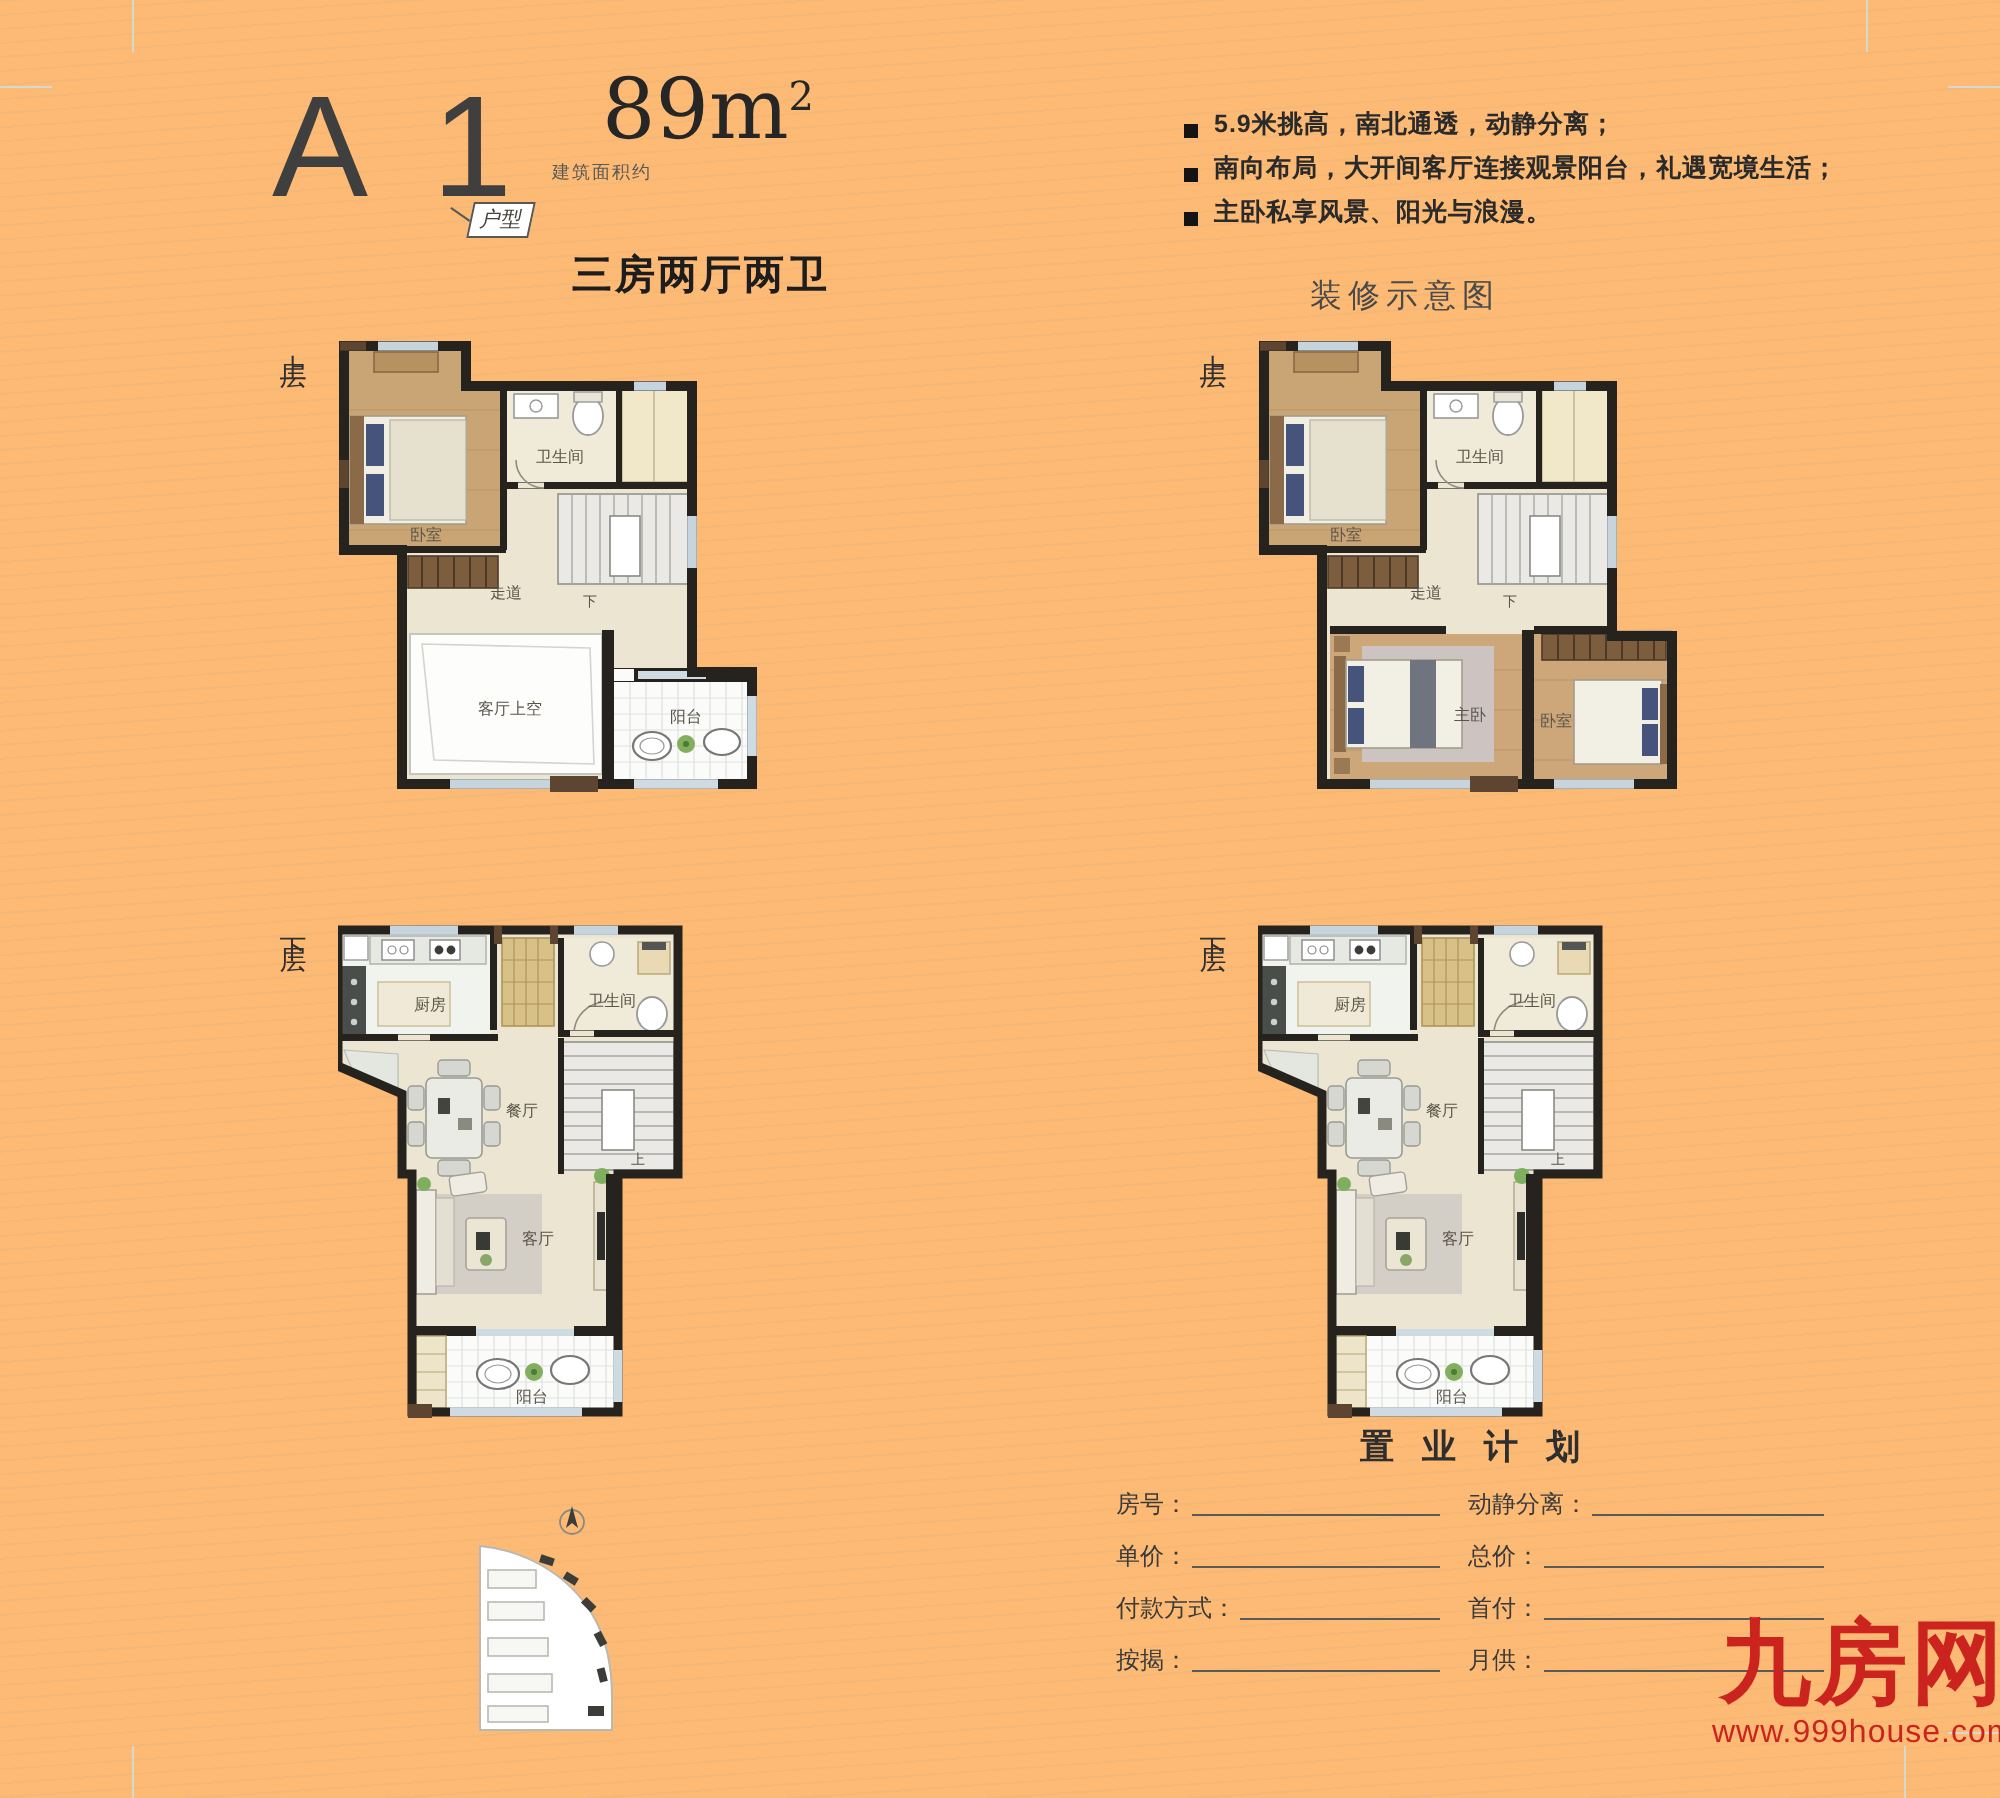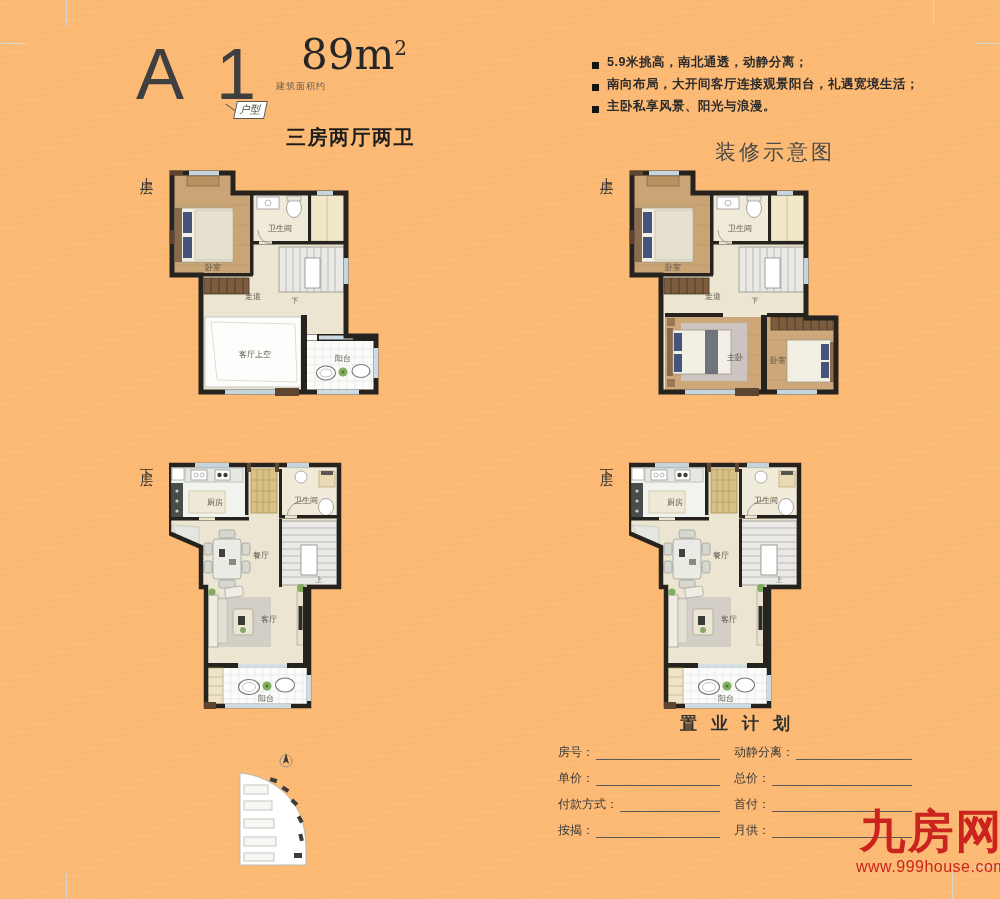--- a/index.html
+++ b/index.html
@@ -16,35 +16,35 @@
            padding:1px 4px;transform:skewX(-12deg);background:#fff;}
   .area-prefix{left:260px;top:80px;font-size:9px;color:#5a5a55;letter-spacing:1px;margin-left:16px;}
   .area-value{left:301px;top:34px;font-family:"DejaVu Serif",serif;font-size:42px;color:#262626;line-height:1;}
   .area-value sup{font-size:20px;vertical-align:14px;}
   .layout-desc{left:286px;top:99px;font-size:20px;font-weight:bold;color:#1d1d1d;letter-spacing:1.5px;margin-top:25px;}
   
   .features{left:592px;top:56px;}
   .feat{display:flex;align-items:flex-end;margin-bottom:9px;}
   .feat .sq{width:7px;height:7px;background:#141414;margin:3px 8px 0 0;flex:none;}
   .feat .tx{font-size:12.5px;font-weight:bold;color:#2a2a2a;line-height:13px;letter-spacing:.5px;}
-  .decor-title{left:655px;top:138px;width:180px;text-align:right;font-family:"Liberation Serif",serif;
-               font-size:21px;letter-spacing:3px;color:#4a4a4a;}
+  .decor-title{left:655px;top:138px;width:180px;text-align:left;font-family:"Liberation Serif",serif;
+               font-size:16px;letter-spacing:3px;color:#4a4a4a;}
   
   .floor-label{writing-mode:vertical-rl;font-family:"Liberation Serif",serif;font-size:13.5px;
                color:#2f2f2f;letter-spacing:5px;}
   
   .plan-slot{position:absolute;}
   .rt{font-size:8px;fill:#5a5449;font-family:"Liberation Sans",sans-serif;}
   .rts{font-size:7px;fill:#5a5449;font-family:"Liberation Sans",sans-serif;}
   
   .pform{left:558px;top:712px;width:354px;}
   .pform-title{text-align:center;font-family:"Liberation Serif",serif;font-weight:bold;font-size:17px;
                color:#2e2e2e;letter-spacing:14px;text-indent:14px;}
   .frow{display:flex;gap:14px;margin-top:9px;}
-  .fcell{display:flex;align-items:center;flex:1;}
+  .fcell{display:flex;align-items:flex-start;flex:1;}
   .fcell.l{flex:0 0 162px;}
   .flabel{font-family:"Liberation Serif",serif;font-size:12px;color:#3a3a3a;white-space:nowrap;}
   .fline{flex:1;border-bottom:1px solid #5a5a56;height:13px;margin-left:2px;}
   
   .brand{left:856px;top:806px;text-align:center;}
   .brand-name{font-size:46px;font-weight:bold;color:#cb241e;letter-spacing:2px;line-height:1.1;}
   .brand-site{font-size:16px;color:#cb241e;letter-spacing:.5px;margin-top:1px;}
   
   .mark{position:absolute;background:#d8d8d3;}
 </style>

